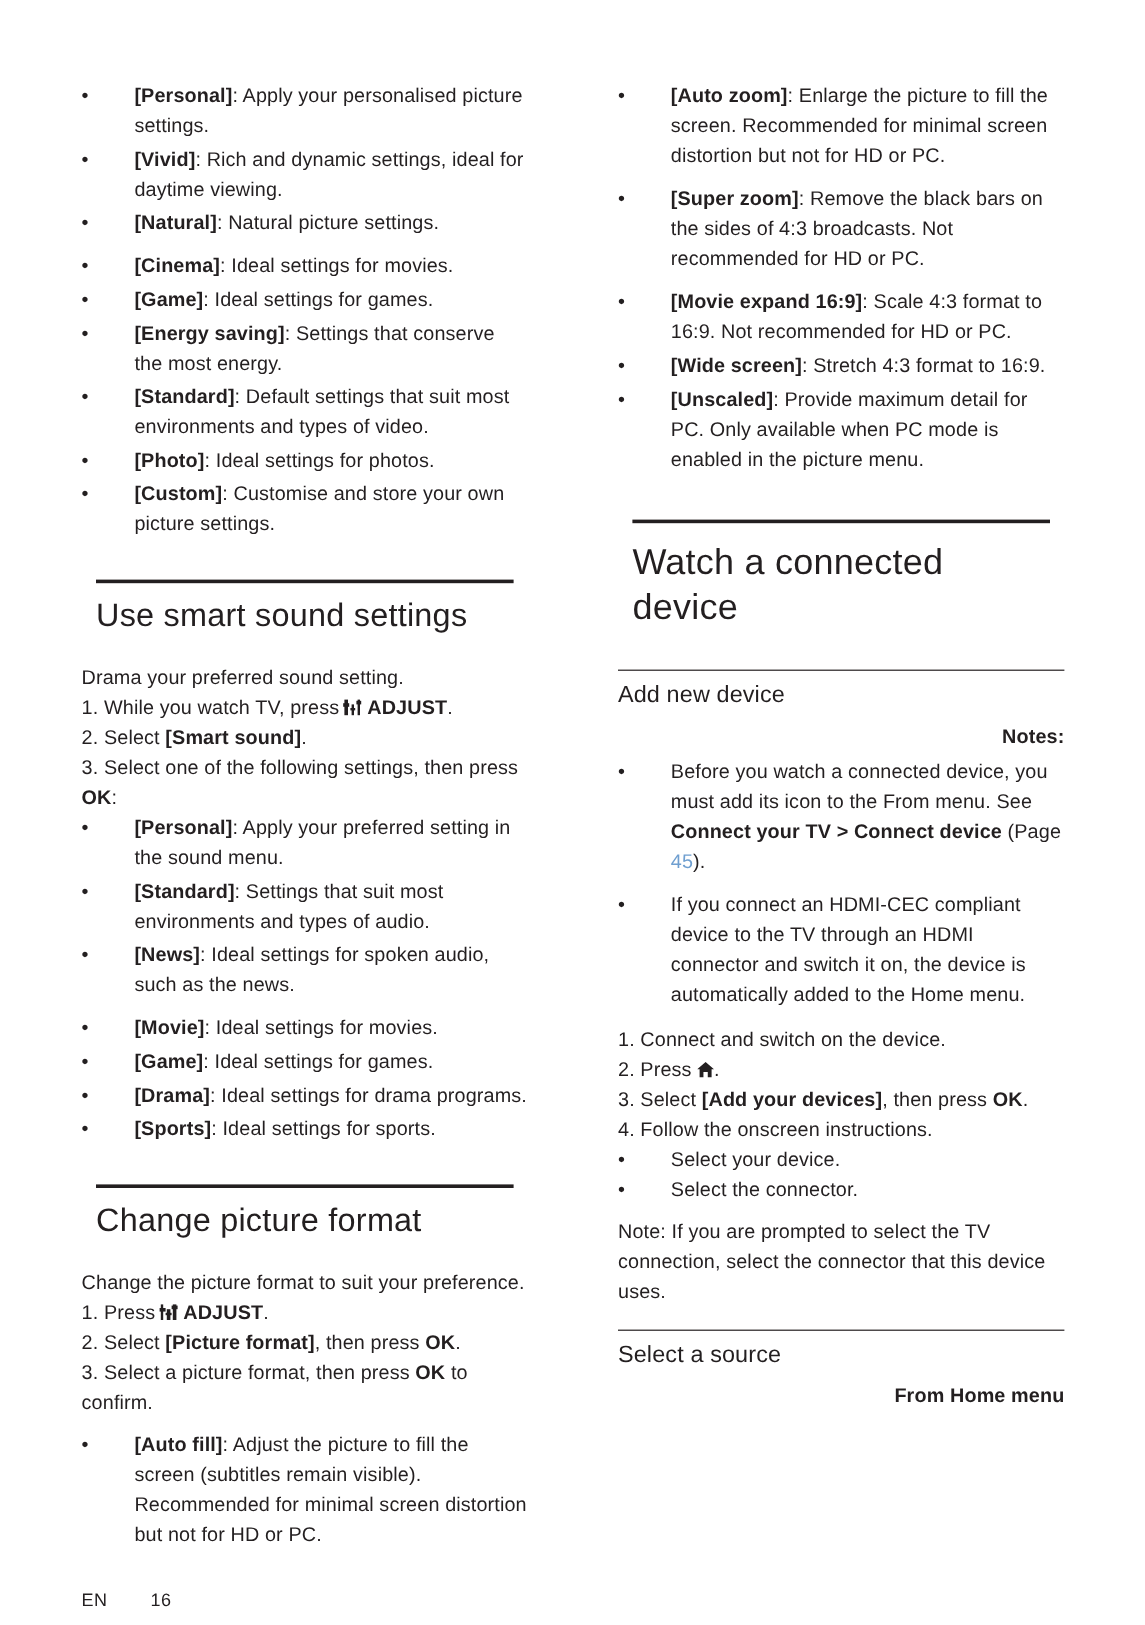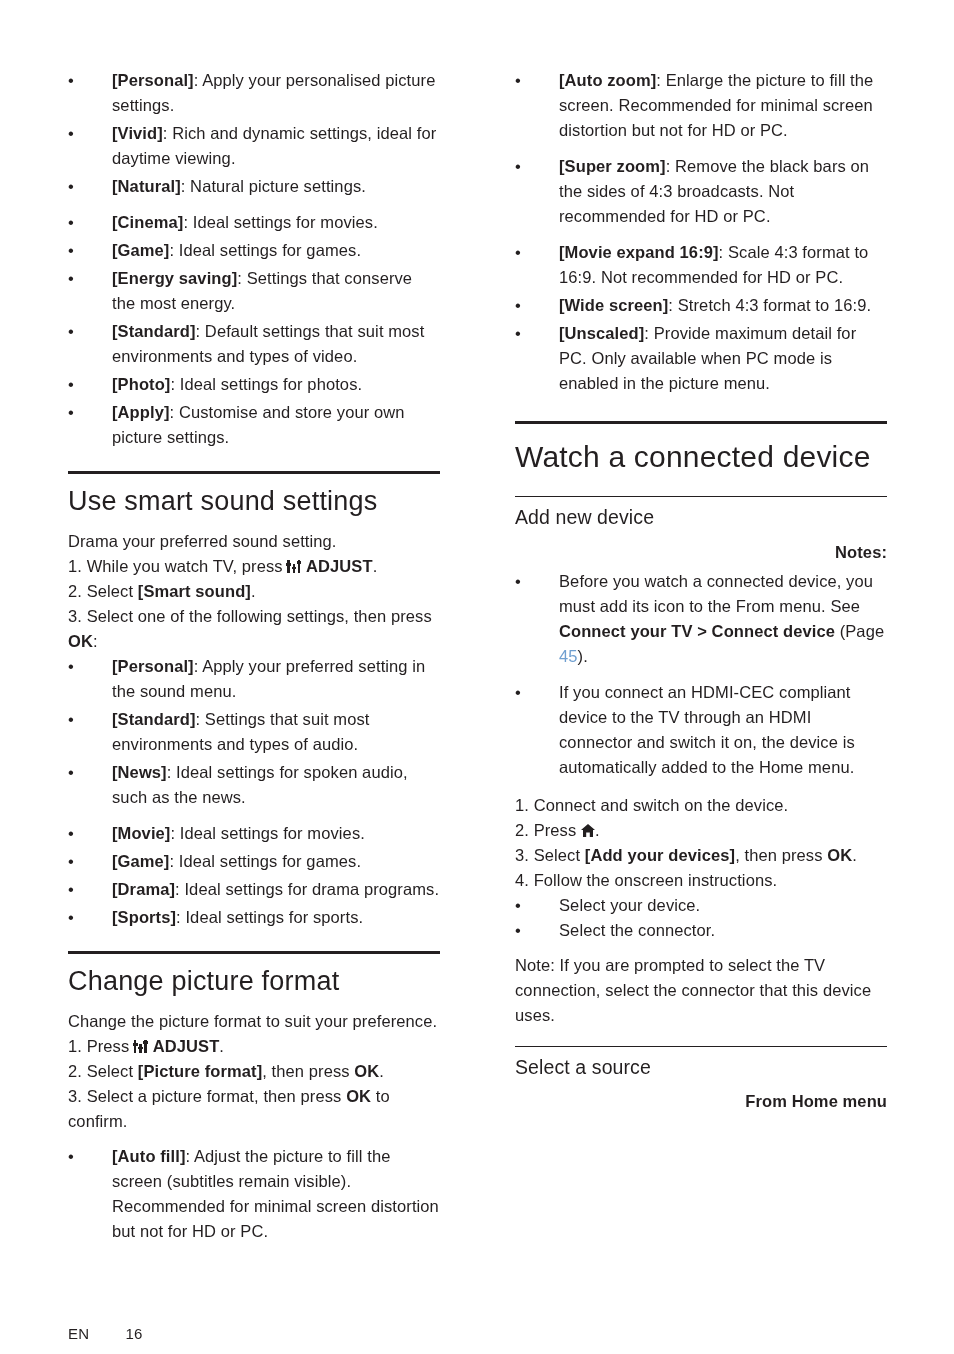--- a/index.html
+++ b/index.html
@@ -61,21 +61,21 @@
     font-size: 16.5px;
     line-height: 25px;
   }
   ul.bl.gap li { margin-bottom: 11px; }
 
   
   .h1 {
     font-size: 27px;
     font-weight: normal;
     line-height: 32px;
-    margin: 0;
+    margin: 12px;
     padding: 11px 0 6px 0;
     border-top: 3px solid #231f20;
     letter-spacing: 0.2px;
   }
   .h2 {
     font-size: 19.5px;
     font-weight: normal;
     line-height: 25px;
     margin: 0;
     padding: 8px 0 4px 0;
@@ -154,21 +154,21 @@
 
     <ul class="bl">
       <li><span class="dot">•</span><b>[Personal]</b><span>: Apply your personalised picture settings.</span></li>
       <li><span class="dot">•</span><b>[Vivid]</b><span>: Rich and dynamic settings, ideal for daytime viewing.</span></li>
       <li><span class="dot">•</span><b>[Natural]</b><span>: Natural picture settings.</span></li>
       <li style="margin-top:11px"><span class="dot">•</span><b>[Cinema]</b><span>: Ideal settings for movies.</span></li>
       <li><span class="dot">•</span><b>[Game]</b><span>: Ideal settings for games.</span></li>
       <li><span class="dot">•</span><b>[Energy saving]</b><span>: Settings that conserve the most energy.</span></li>
       <li><span class="dot">•</span><b>[Standard]</b><span>: Default settings that suit most environments and types of video.</span></li>
       <li><span class="dot">•</span><b>[Photo]</b><span>: Ideal settings for photos.</span></li>
-      <li><span class="dot">•</span><b>[Apply]</b><span>: Customise and store your own picture settings.</span></li>
+      <li><span class="dot">•</span><b>[Custom]</b><span>: Customise and store your own picture settings.</span></li>
     </ul>
 
     <div class="spacer-18"></div>
 
     <h2 class="h1">Use smart sound settings</h2>
 
     <div class="spacer-6"></div>
 
     <p class="para">Drama your preferred sound setting.</p>
     <p class="para"><span>1. While you watch TV, press </span><span class="icon-adjust"><i></i><i></i><i></i><b></b><b></b><b></b></span> <b>ADJUST</b><span>.</span></p>

